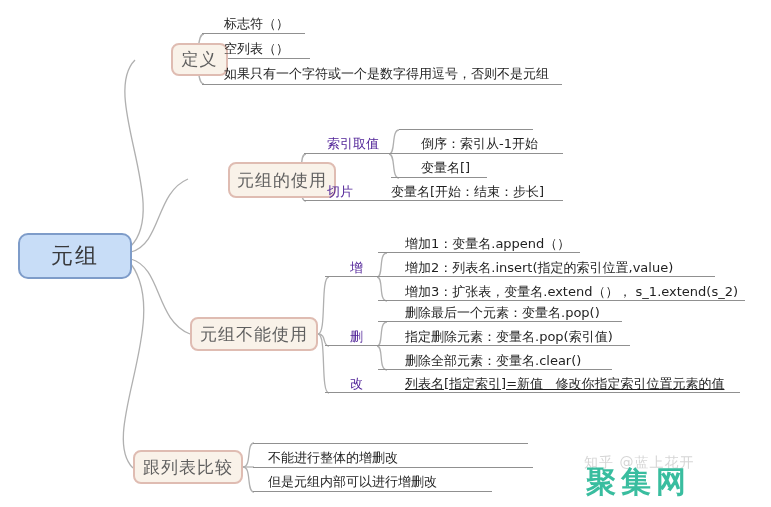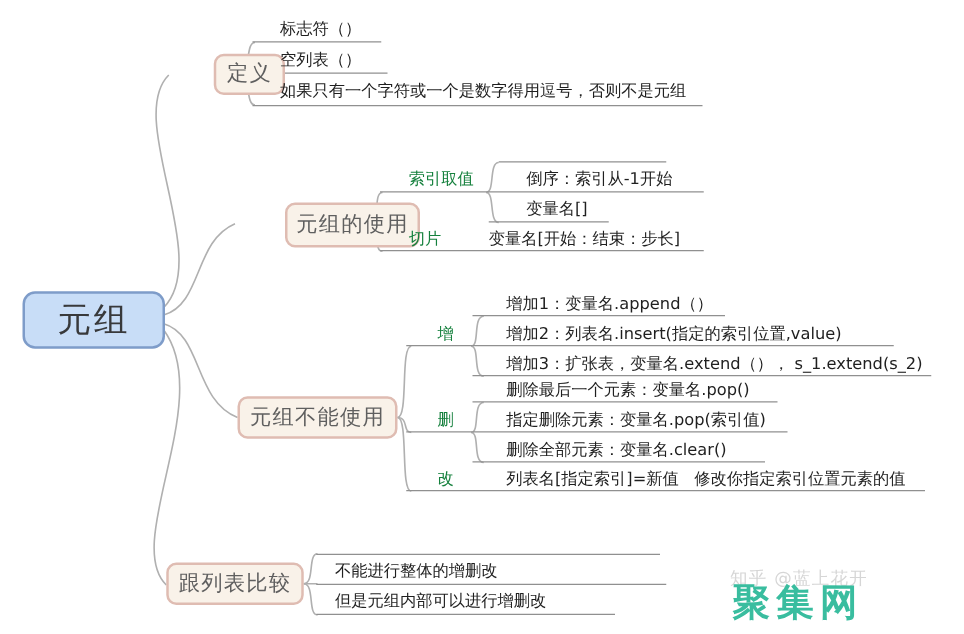--- a/index.html
+++ b/index.html
@@ -10,27 +10,27 @@
   #wires{position:absolute;left:0;top:0;z-index:1;}
   .topic{
     position:absolute;box-sizing:border-box;z-index:2;
     border:2px solid #DFBCB2;background:#F9F2E9;border-radius:8px;
     color:#5f5f5f;font-size:17px;line-height:1;
     display:flex;align-items:center;justify-content:center;
     letter-spacing:1px;
   }
   .root{
     border:2px solid #7E9CC9;background:#C8DDF7;border-radius:10px;
-    color:#38393b;font-size:27px;letter-spacing:2px;
+    color:#38393b;font-size:22px;letter-spacing:2px;
   }
   .leaf{
     position:absolute;z-index:2;
     font-size:13px;line-height:16px;color:#1f1f1f;white-space:pre;
   }
-  .sublabel{color:#15803d;}
+  .sublabel{color:#4c1d95;}
   .wm-site{
     position:absolute;left:584px;top:454px;z-index:3;
     font-size:14px;color:#d6d6d6;letter-spacing:1px;white-space:pre;
   }
   .wm-logo{
     position:absolute;left:586px;top:462px;z-index:4;
     font-size:30px;font-weight:bold;color:#39BD9F;letter-spacing:5px;white-space:pre;
     text-shadow:1px 1px 0 rgba(255,255,255,.6);
   }
 </style>
@@ -118,21 +118,21 @@
   <div class="topic" style="left:190px;top:317px;width:128px;height:34px;">元组不能使用</div>
   <div class="leaf sublabel" style="left:350px;top:260px;">增</div>
   <div class="leaf" style="left:405px;top:236px;">增加1：变量名.append（）</div>
   <div class="leaf" style="left:405px;top:260px;">增加2：列表名.insert(指定的索引位置,value)</div>
   <div class="leaf" style="left:405px;top:284px;">增加3：扩张表，变量名.extend（）， s_1.extend(s_2)</div>
   <div class="leaf sublabel" style="left:350px;top:329px;">删</div>
   <div class="leaf" style="left:405px;top:305px;">删除最后一个元素：变量名.pop()</div>
   <div class="leaf" style="left:405px;top:329px;">指定删除元素：变量名.pop(索引值)</div>
   <div class="leaf" style="left:405px;top:353px;">删除全部元素：变量名.clear()</div>
   <div class="leaf sublabel" style="left:350px;top:376px;">改</div>
-  <div class="leaf" style="left:405px;top:376px;">列表名[指定索引]=新值   修改你指定索引位置元素的值</div>
+  <div class="leaf" style="left:405px;top:376px;text-decoration:underline;">列表名[指定索引]=新值   修改你指定索引位置元素的值</div>
 
   <div class="topic" style="left:133px;top:450px;width:110px;height:34px;">跟列表比较</div>
   <div class="leaf" style="left:268px;top:450px;">不能进行整体的增删改</div>
   <div class="leaf" style="left:268px;top:474px;">但是元组内部可以进行增删改</div>
 
   <div class="wm-site">知乎 @蓝上花开</div>
   <div class="wm-logo">聚集网</div>
 
 </div>
 

